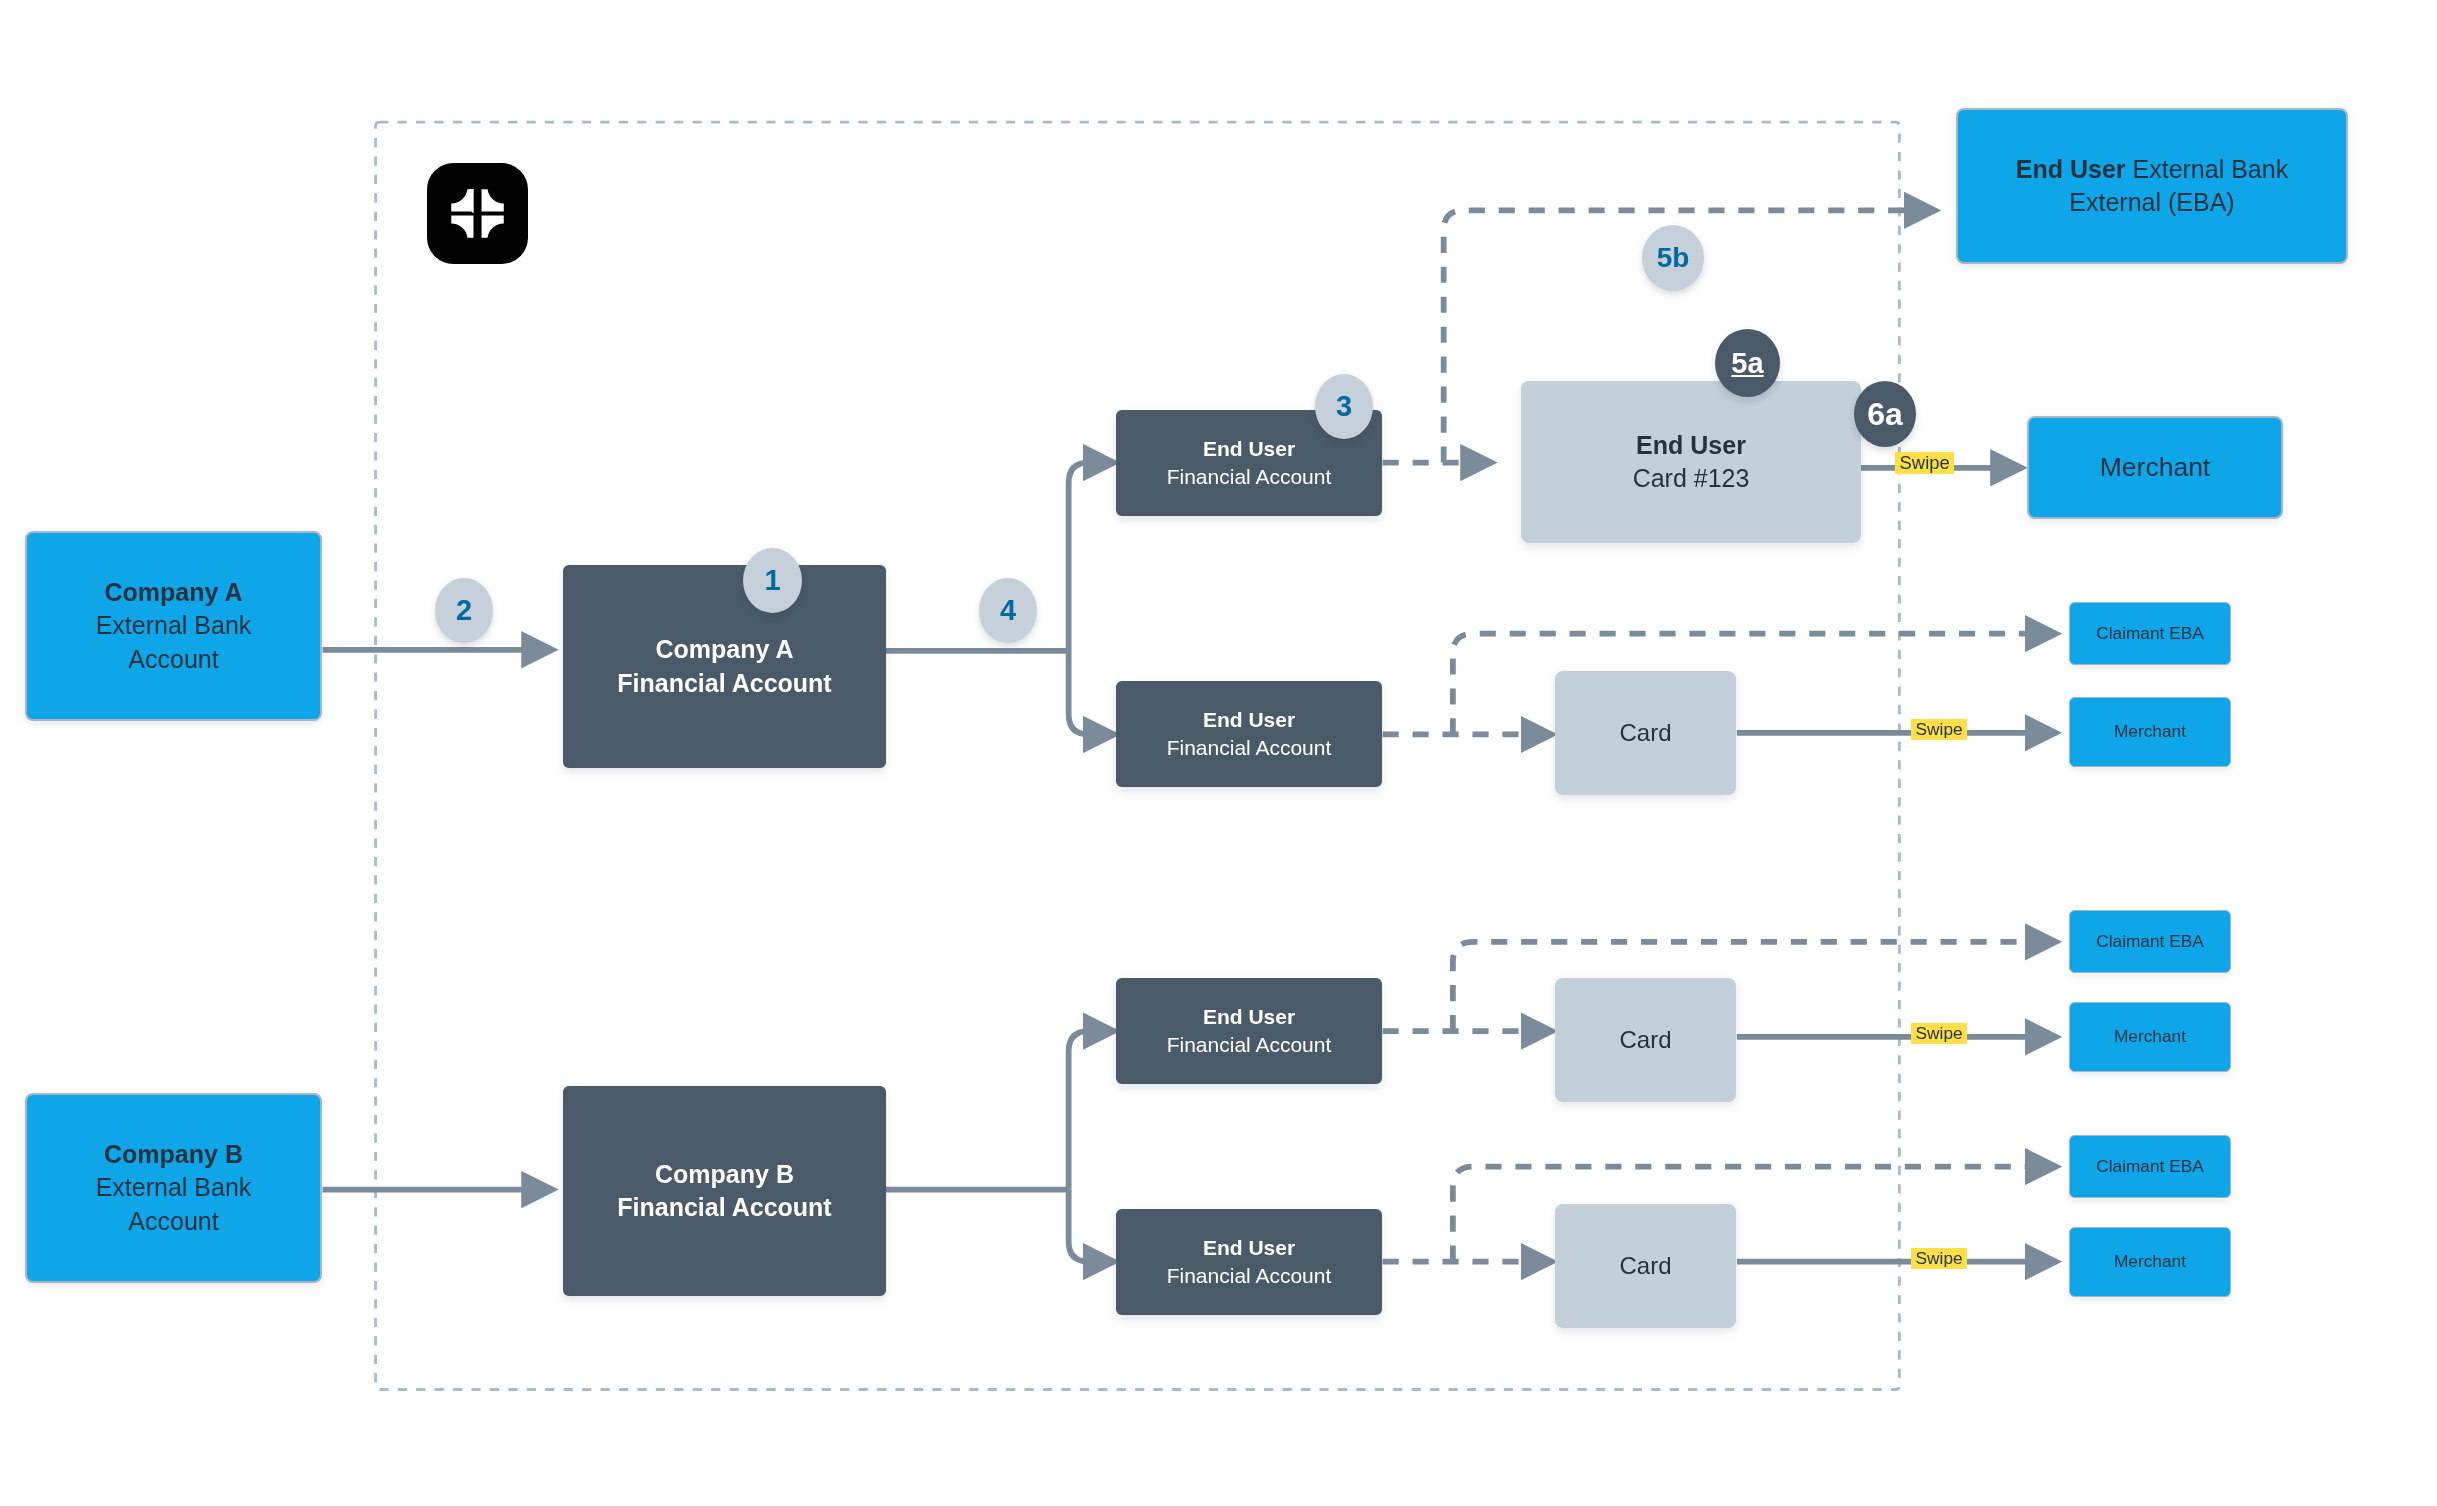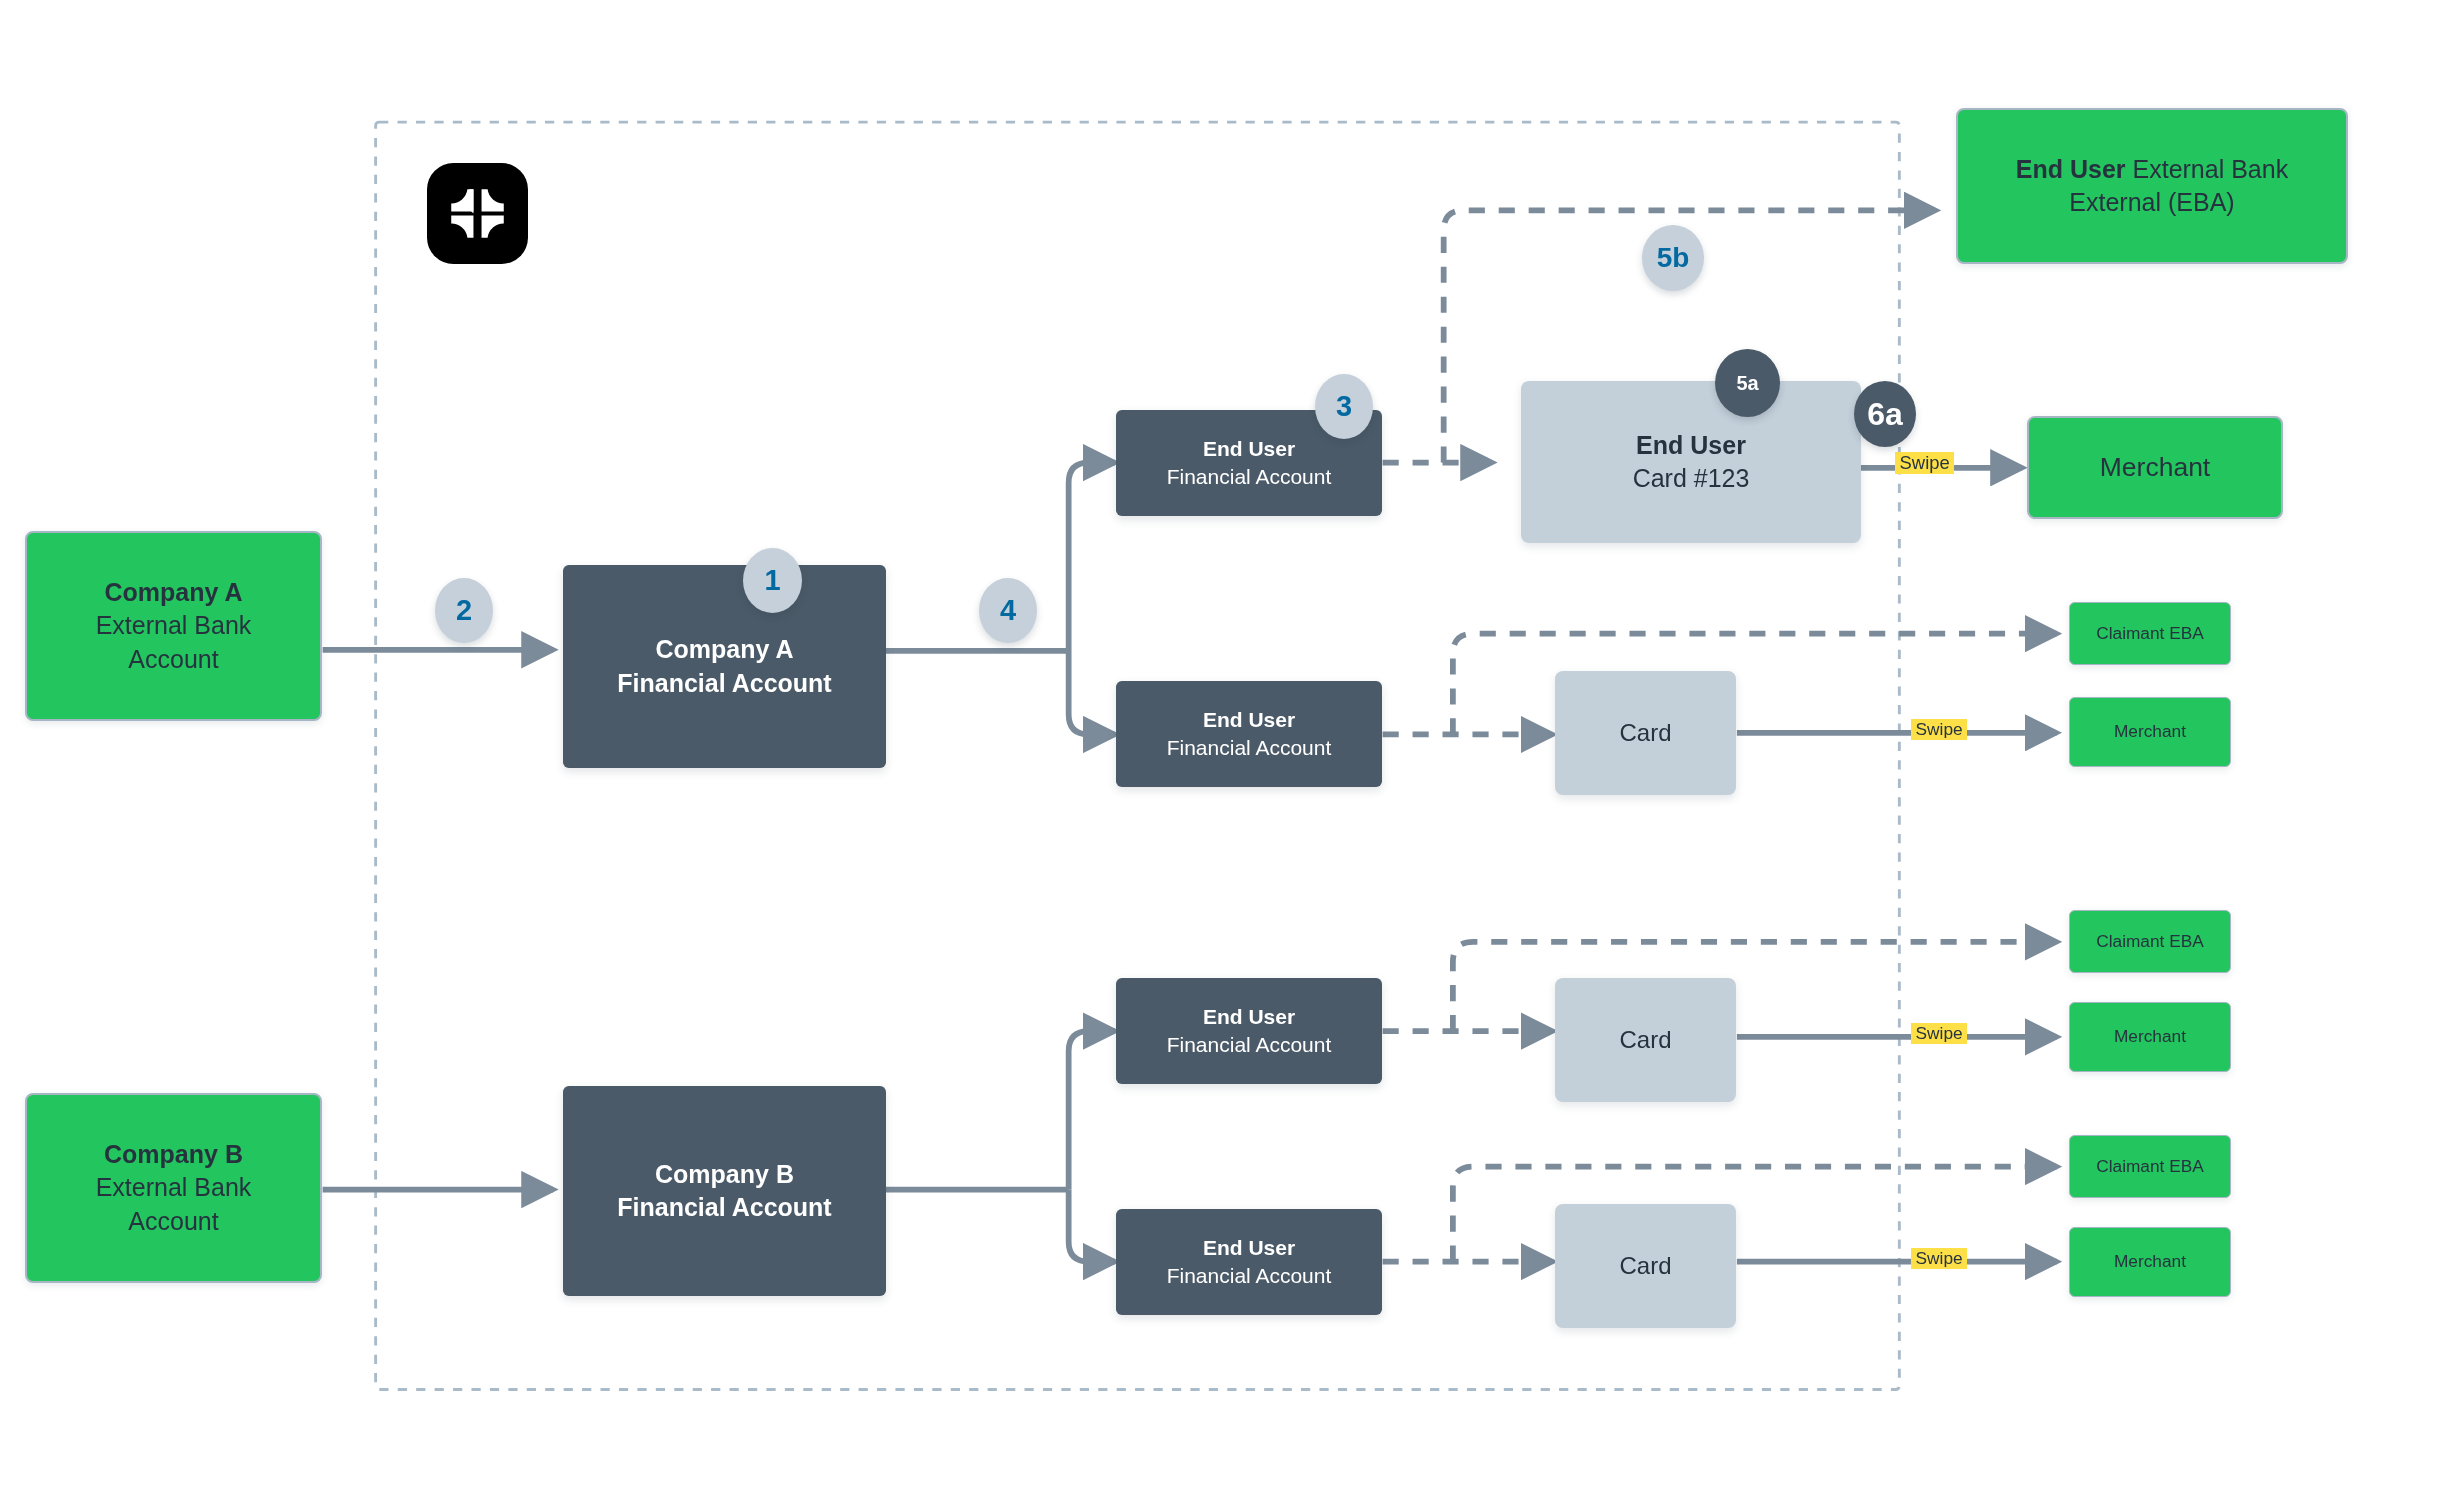--- a/index.html
+++ b/index.html
@@ -40,21 +40,21 @@
   }
   
   .node.dark {
     background: #4b5a68;
     color: #ffffff;
     border-radius: 5.8px;
     box-shadow: 0 3.5px 8px rgba(40,55,70,0.13);
   }
   
   .node.light {
-    background: #22c55e;
+    background: #0ea5e9;
     color: #26333f;
     border: 2.3px solid #a7b6c4;
     border-radius: 8px;
     box-shadow: 0 2.9px 7px rgba(40,55,70,0.10);
   }
   
   .node.card {
     background: #c3cfd9;
     color: #26333f;
     border-radius: 8px;
@@ -259,20 +259,20 @@
   <div class="edgelabel" style="left:1911px; top:1248px; font-size:17.3px;">Swipe</div>
 
   <div class="badge lightb" style="left:743px; top:548px; width:59px; height:65px; font-size:29px;">1</div>
 
   <div class="badge lightb" style="left:435px; top:578px; width:58px; height:65px; font-size:29px;">2</div>
 
   <div class="badge lightb" style="left:1315px; top:374px; width:58px; height:65px; font-size:29px;">3</div>
 
   <div class="badge lightb" style="left:979px; top:578px; width:58px; height:65px; font-size:29px;">4</div>
 
-  <div class="badge darkb" style="left:1715px; top:349px; width:65px; height:68px; font-size:20px;">5a</div>
+  <div class="badge darkb" style="left:1715px; top:329px; width:65px; height:68px; font-size:29px;text-decoration:underline;">5a</div>
 
   <div class="badge lightb" style="left:1642px; top:225px; width:62px; height:66px; font-size:28px;">5b</div>
 
   <div class="badge darkb" style="left:1854px; top:381px; width:62px; height:66px; font-size:32px;">6a</div>
 
 </div>
 
 
 </body></html>

